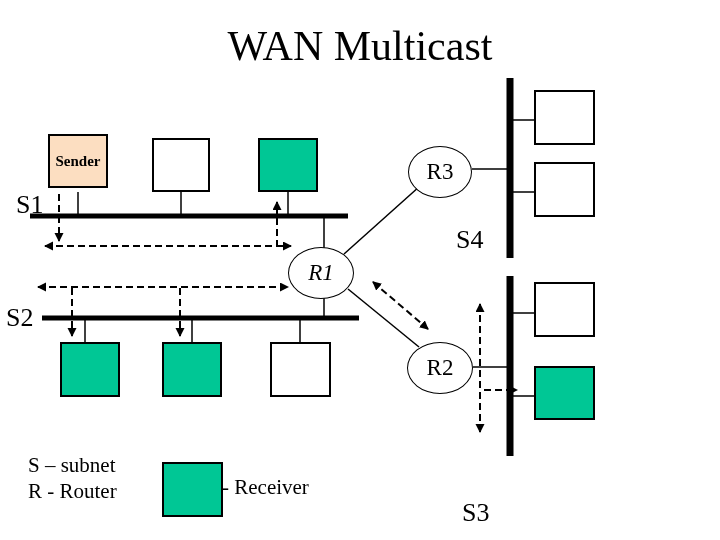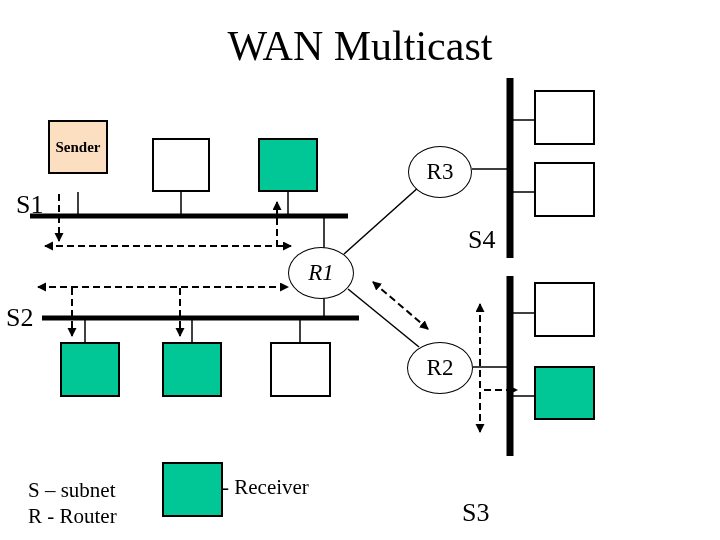--- a/index.html
+++ b/index.html
@@ -54,21 +54,21 @@
     <line x1="513" y1="396" x2="534" y2="396" stroke="#000" stroke-width="1.5"></line>
 
     <line x1="324" y1="216" x2="324" y2="248" stroke="#000" stroke-width="1.5"></line>
     <line x1="324" y1="298" x2="324" y2="318" stroke="#000" stroke-width="1.5"></line>
     <line x1="472" y1="169" x2="510" y2="169" stroke="#000" stroke-width="1.5"></line>
     <line x1="473" y1="367" x2="510" y2="367" stroke="#000" stroke-width="1.5"></line>
     <line x1="420" y1="186" x2="344" y2="254" stroke="#000" stroke-width="1.5"></line>
     <line x1="348" y1="289" x2="419" y2="347" stroke="#000" stroke-width="1.5"></line>
   </svg>
 
-  <div class="box" style="left: 48px; top: 120px; width: 60px; height: 54px; background-color: rgb(252, 222, 193);">
+  <div class="box" style="left: 48px; top: 134px; width: 60px; height: 54px; background-color: rgb(252, 222, 193);">
     <span class="sender-text">Sender</span>
   </div>
   <div class="box" style="left:152px; top:138px; width:58px; height:54px;"></div>
   <div class="box" style="left: 258px; top: 138px; width: 60px; height: 54px; background-color: rgb(0, 199, 149);"></div>
 
   <div class="box" style="left:534px; top:90px;  width:61px; height:55px;"></div>
   <div class="box" style="left:534px; top:162px; width:61px; height:55px;"></div>
 
   <div class="box" style="left: 60px; top: 342px; width: 60px; height: 55px; background-color: rgb(0, 199, 149);"></div>
   <div class="box" style="left: 162px; top: 342px; width: 60px; height: 55px; background-color: rgb(0, 199, 149);"></div>
@@ -82,40 +82,40 @@
   </div>
   <div class="router" style="left:288px; top:247px; width:66px; height:52px;font-style:italic;">
     <span>R1</span>
   </div>
   <div class="router" style="left:407px; top:342px; width:66px; height:52px;">
     <span>R2</span>
   </div>
 
   <div class="sublabel" style="left:16px;  top:190px;">S1</div>
   <div class="sublabel" style="left:6px;   top:303px;">S2</div>
-  <div class="sublabel" style="left:468px; top:225px;text-align:right;">S4</div>
+  <div class="sublabel" style="left:456px; top:225px;text-align:right;">S4</div>
   <div class="sublabel" style="left:462px; top:451px;margin-top:47px;">S3</div>
 
   <svg class="layer">
     <defs>
       <marker id="arw" markerUnits="userSpaceOnUse" markerWidth="12" markerHeight="12" refX="8" refY="4.5" orient="auto-start-reverse">
         <path d="M0,0 L9,4.5 L0,9 z" fill="#000"></path>
       </marker>
     </defs>
     <path d="M59,194 L59,241" stroke="#000" stroke-width="2" stroke-dasharray="7 4" fill="none" marker-end="url(#arw)"></path>
     <path d="M45,246 L291,246" stroke="#000" stroke-width="2" stroke-dasharray="7 4" fill="none" marker-start="url(#arw)" marker-end="url(#arw)"></path>
     <path d="M277,247 L277,202" stroke="#000" stroke-width="2" stroke-dasharray="7 4" fill="none" marker-end="url(#arw)"></path>
     <path d="M38,287 L288,287" stroke="#000" stroke-width="2" stroke-dasharray="7 4" fill="none" marker-start="url(#arw)" marker-end="url(#arw)"></path>
     <path d="M72,288 L72,336" stroke="#000" stroke-width="2" stroke-dasharray="7 4" fill="none" marker-end="url(#arw)"></path>
     <path d="M180,288 L180,336" stroke="#000" stroke-width="2" stroke-dasharray="7 4" fill="none" marker-end="url(#arw)"></path>
     <path d="M373,282 L428,329" stroke="#000" stroke-width="2" stroke-dasharray="7 4" fill="none" marker-start="url(#arw)" marker-end="url(#arw)"></path>
     <path d="M480,304 L480,432" stroke="#000" stroke-width="2" stroke-dasharray="7 4" fill="none" marker-start="url(#arw)" marker-end="url(#arw)"></path>
     <path d="M484,390 L517,390" stroke="#000" stroke-width="2" stroke-dasharray="7 4" fill="none" marker-end="url(#arw)"></path>
   </svg>
 
-  <div class="legend-text" style="left:28px; top:452px;margin-top:25px;">
+  <div class="legend-text" style="left:28px; top:452px;">
     <div>S – subnet</div>
     <div>R - Router</div>
   </div>
   <div class="box" style="left: 162px; top: 462px; width: 61px; height: 55px; background-color: rgb(0, 199, 149);"></div>
   <div class="legend-text" style="left:222px; top:474px;">- Receiver</div>
 
 </div>
 
 </body></html>

